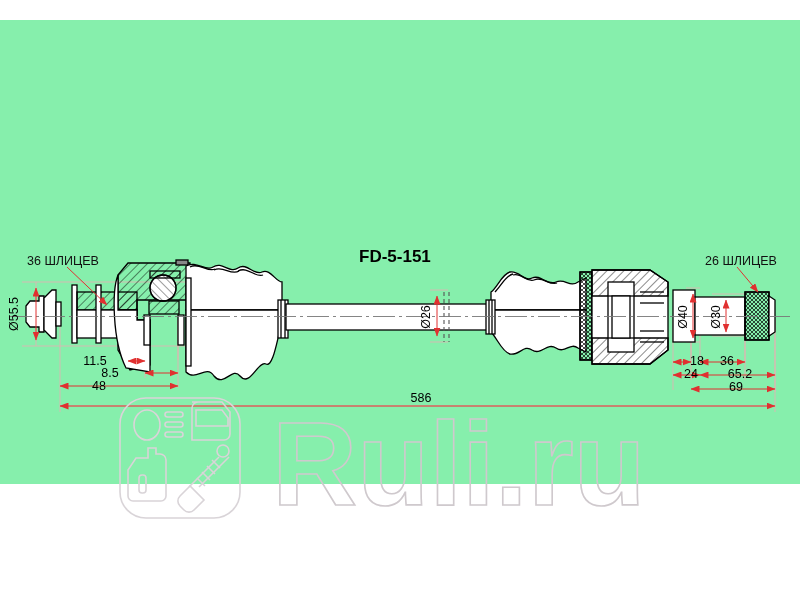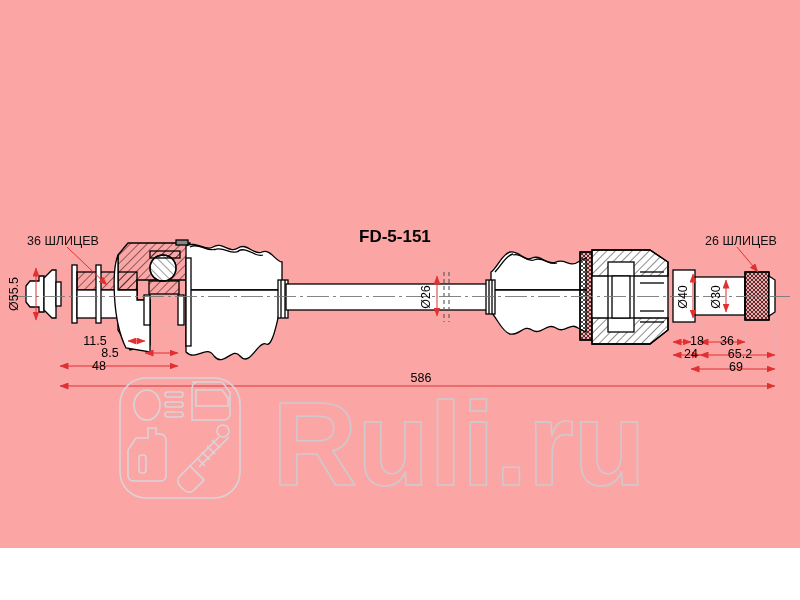--- a/index.html
+++ b/index.html
@@ -1,18 +1,18 @@
 <!DOCTYPE html>
 <html><head>
 <meta charset="utf-8">
 <style>
   html,body{margin:0;padding:0;background:#fff;}
   body{width:800px;height:600px;overflow:hidden;
        font-family:"Liberation Sans",sans-serif;}
-  #stage{position:relative;width:800px;height:548px;background:#fca5a5;}
+  #stage{position:relative;width:800px;height:464px;background:#86efac;margin-top:20px;}
   #drawing{position:absolute;inset:0;}
   #watermark{position:absolute;left:0;top:0;width:800px;height:600px;pointer-events:none;}
   .wm-text{font-family:"Liberation Sans",sans-serif;font-weight:bold;font-size:118px;
            fill:none;stroke:#cfc9cd;stroke-width:1.6;}
   .dimtxt{font-family:"Liberation Sans",sans-serif;font-size:12.5px;fill:#000;}
   .labeltxt{font-family:"Liberation Sans",sans-serif;font-size:12.5px;fill:#111;}
   .partno{font-family:"Liberation Sans",sans-serif;font-size:17px;font-weight:bold;fill:#000;}
 </style>
 </head>
 <body>

